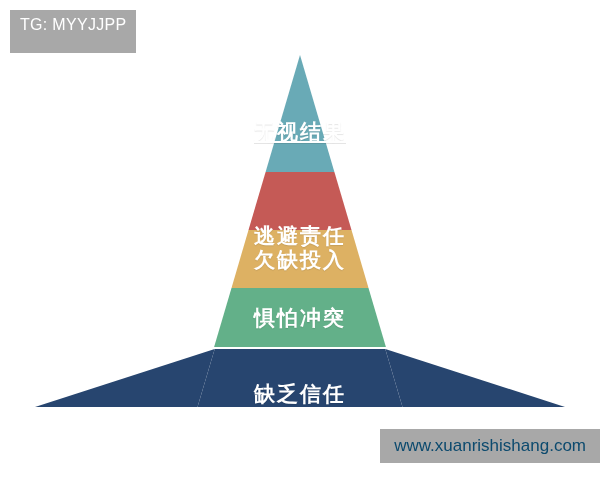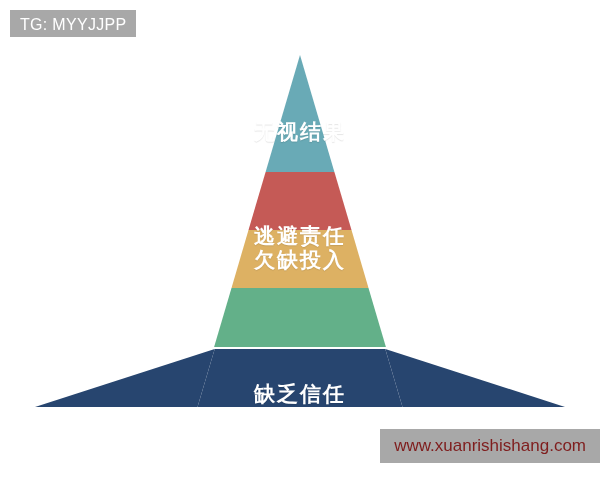--- a/index.html
+++ b/index.html
@@ -22,21 +22,21 @@
 
   
   .tg-badge {
     position: absolute;
     left: 10px;
     top: 10px;
     background: #a8a8a8;
     color: #ffffff;
     font-size: 16px;
     line-height: 1;
-    padding: 7px 10px 4px 10px;
+    padding: 7px 10px 20px 10px;
     letter-spacing: 0.3px;
     white-space: nowrap;
     z-index: 30;
   }
 
   
   .pyramid-wrap {
     position: absolute;
     left: 0;
     top: 0;
@@ -57,21 +57,21 @@
     text-align: center;
     color: #ffffff;
     font-size: 21px;
     font-weight: bold;
     letter-spacing: 2px;
     line-height: 1;
     font-family: "DejaVu Sans", "Liberation Sans", sans-serif;
     text-shadow: 0 1px 1px rgba(0,0,0,0.10);
     pointer-events: none;
   }
-  .lbl-0 { top: 122px; }
+  .lbl-0 { top: 122px; text-decoration: underline; }
   .lbl-1 { top: 192px; margin-top: 34px; }
   .lbl-2 { top: 250px; }
   .lbl-3 { top: 308px; }
   .lbl-4 { top: 384px; }
 
   
   .watermark {
     position: absolute;
     right: 0px;
     bottom: 17px;
@@ -104,18 +104,19 @@
 
       <polygon id="band-4" points="214.7,349 385.3,349 402.5,407 197.5,407" fill="#27456f"></polygon>
 
       <polygon id="base-left" points="197.5,407 214.7,349 35,407" fill="#27456f"></polygon>
       <polygon id="base-right" points="402.5,407 385.3,349 565,407" fill="#27456f"></polygon>
     </svg>
 
     <div class="layer-label lbl-0">无视结果</div>
     <div class="layer-label lbl-1">逃避责任</div>
     <div class="layer-label lbl-2">欠缺投入</div>
+    <div class="layer-label lbl-3">惧怕冲突</div>
     <div class="layer-label lbl-4">缺乏信任</div>
   </div>
 
-  <div class="watermark" style="background: rgb(168, 168, 168); color: #7f1d1d; margin-left: 8px;">www.xuanrishishang.com</div>
+  <div class="watermark" style="background: rgb(168, 168, 168); color: #0c4a6e; margin-left: 8px;">www.xuanrishishang.com</div>
 
 </div>
 
 </body></html>

